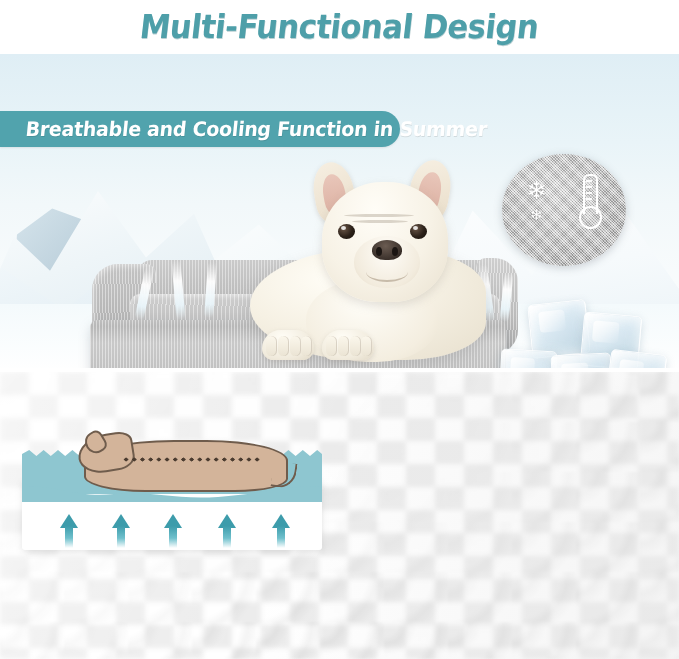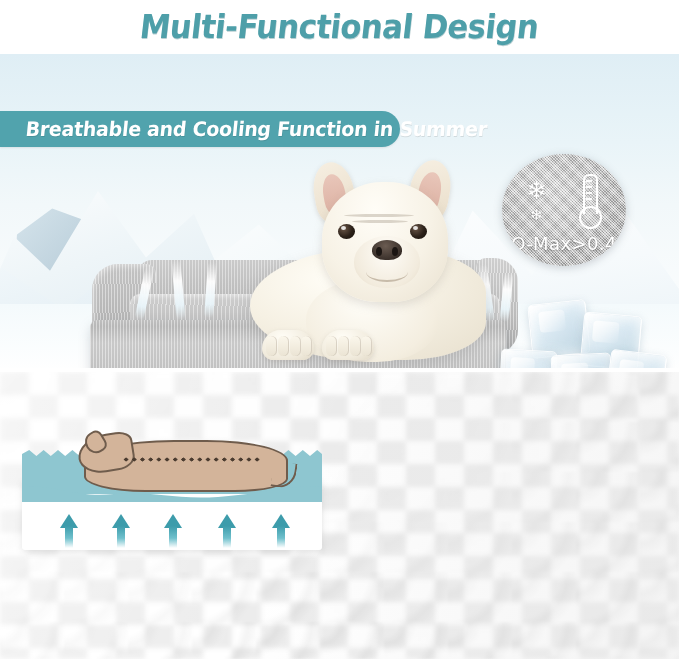--- a/index.html
+++ b/index.html
@@ -282,21 +282,20 @@
         <div class="snow small">❄</div>
         <div class="thermo">
           <div class="thermo-stem"></div>
           <div class="tick" style="top:6px;"></div>
           <div class="tick" style="top:12px;"></div>
           <div class="tick" style="top:18px;"></div>
           <div class="tick" style="top:24px;"></div>
           <div class="thermo-bulb"></div>
         </div>
       </div>
-      <div class="badge-label">Q-Max&gt;0.4</div>
     </div>
 
     <div class="banner" id="banner1">
       <span>Breathable and Cooling Function in Summer</span>
     </div>
   </div>
 
   <div class="panel panel-bot">
     <div class="foam-bg"></div>
     <div class="foam-bg2"></div>

